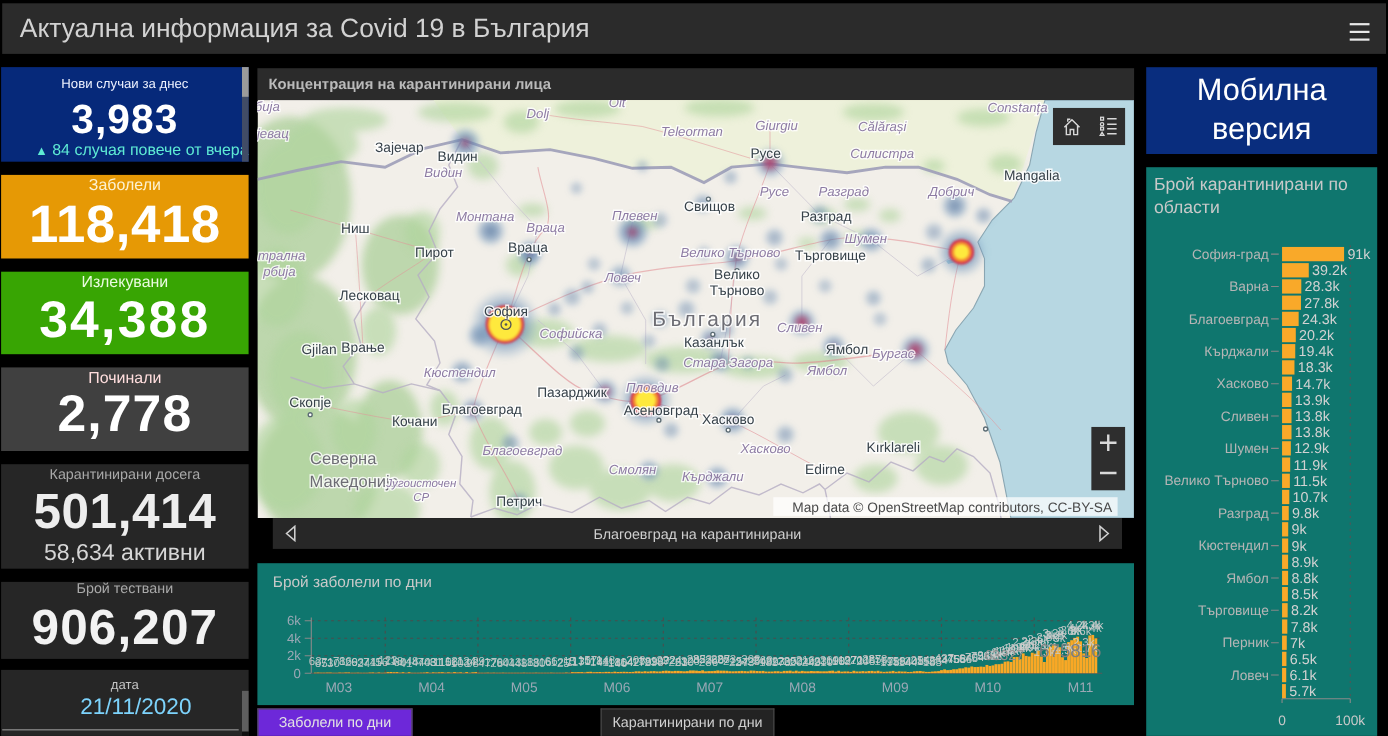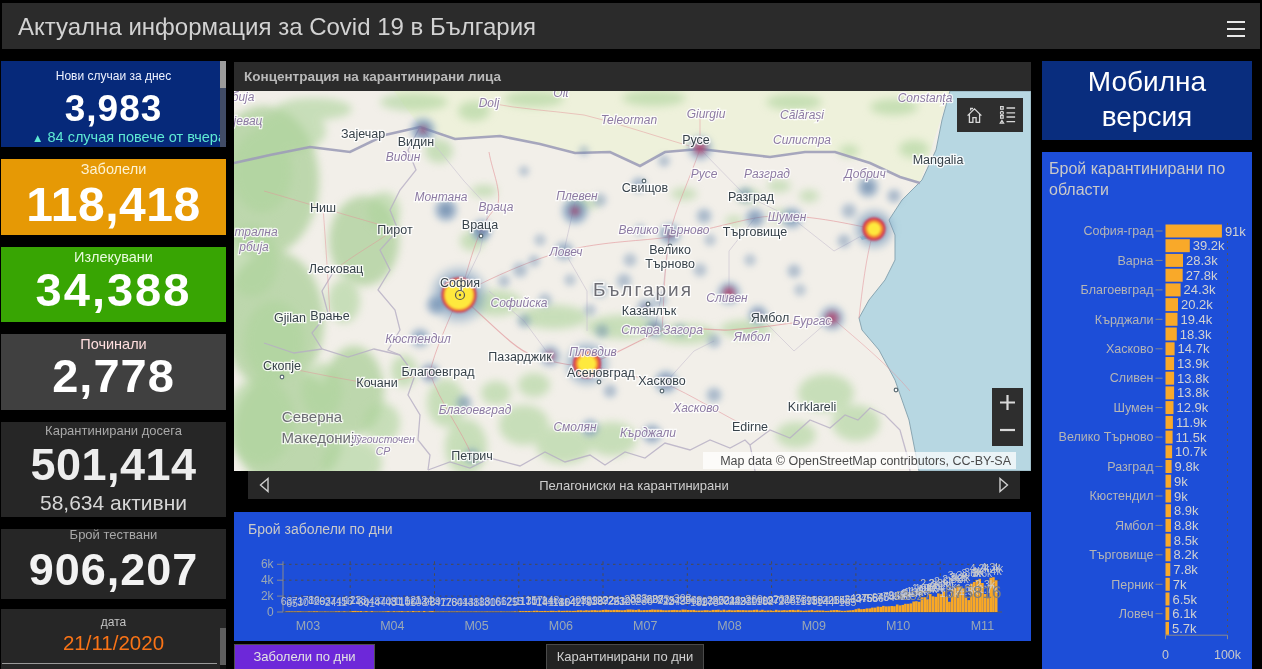--- a/index.html
+++ b/index.html
@@ -1,18 +1,18 @@
 <!DOCTYPE html>
 <html><head><meta charset="utf-8">
 <style>
 *{margin:0;padding:0;box-sizing:border-box}
 html,body{width:1262px;height:669px;background:#000;font-family:"Liberation Sans",sans-serif;overflow:hidden}
 .abs{position:absolute}
 .card{position:absolute;left:1px;width:225px}
-.panel{position:absolute;background:#1d4ed8}
+.panel{position:absolute;background:#0f766e}
 .ptitle{color:#b9b9b9;font-weight:bold;font-size:13.5px}
 </style></head>
 <body>
 <div class="abs" style="left:2px;top:3px;width:1258px;height:46px;background:#2b2b2b">
   <div class="abs" style="left:16px;top:10px;font-size:24px;color:#d2d2d2">Актуална информация за Covid 19 в България</div>
   <div class="abs" style="right:15px;top:18px;width:18px;height:16px">
     <div style="height:2.4px;background:#e8e8e8;margin-bottom:4.4px"></div>
     <div style="height:2.4px;background:#e8e8e8;margin-bottom:4.4px"></div>
     <div style="height:2.4px;background:#e8e8e8"></div>
   </div>
@@ -41,21 +41,21 @@
     <div style="position:absolute;top:2.0px;left:0;width:100%;text-align:center;font-size:13px;color:#a9a9a9;font-weight:normal;letter-spacing:0px;white-space:nowrap;line-height:14.9px">Карантинирани досега</div>
     <div style="position:absolute;top:16.6px;left:0;width:100%;text-align:center;font-size:45px;color:#ededed;font-weight:bold;letter-spacing:0.5px;white-space:nowrap;line-height:51.7px">501,414</div>
     <div style="position:absolute;top:68.9px;left:0;width:100%;text-align:center;font-size:21px;color:#d6d6d6;font-weight:normal;letter-spacing:0px;white-space:nowrap;line-height:24.1px">58,634 активни</div>
   </div>
 <div class="card" style="top:529px;height:70px;background:#262626">
     <div style="position:absolute;top:-1.5px;left:0;width:100%;text-align:center;font-size:13px;color:#a9a9a9;font-weight:normal;letter-spacing:0px;white-space:nowrap;line-height:14.9px">Брой тествани</div>
     <div style="position:absolute;top:15.1px;left:0;width:100%;text-align:center;font-size:45px;color:#f2f2f2;font-weight:bold;letter-spacing:1px;white-space:nowrap;line-height:51.7px">906,207</div>
   </div>
 <div class="card" style="top:609px;height:60px;background:#262626">
     <div style="position:absolute;top:3.8px;left:0;width:100%;text-align:center;font-size:12px;color:#c3c3c3;font-weight:normal;letter-spacing:0px;white-space:nowrap;line-height:18.4px">дата</div>
-    <div style="position:absolute;top:22.2px;left:0;width:100%;text-align:center;font-size:20.5px;color:#f97316;font-weight:normal;letter-spacing:0px;white-space:nowrap;line-height:23.6px">21/11/2020</div>
+    <div style="position:absolute;top:22.2px;left:10px;width:100%;text-align:center;font-size:20.5px;color:#7dd3fc;font-weight:normal;letter-spacing:0px;white-space:nowrap;line-height:23.6px">21/11/2020</div>
     <div style="position:absolute;right:0;top:19px;width:6px;height:41px;background:#101010"></div>
     <div style="position:absolute;right:0;top:19px;width:6px;height:37px;background:#5e5e5e"></div>
     <div style="position:absolute;left:1px;top:53.5px;width:215px;height:1.5px;background:#9a9a9a"></div>
   </div>
 
 <div class="abs" style="left:234px;top:62px;width:797px;height:29px;background:#2b2b2b">
   <div class="abs ptitle" style="left:10px;top:7px">Концентрация на карантинирани лица</div>
 </div>
 <div class="abs" style="left:234px;top:91px;width:797px;height:380px;overflow:hidden"><svg width="797" height="380" xmlns="http://www.w3.org/2000/svg" font-family="'Liberation Sans',sans-serif">
 <defs>
@@ -372,21 +372,21 @@
 <path d="M8 42 H23" stroke="#d9d9d9" stroke-width="2.2"></path>
 </svg></div>
 </div>
 <div class="abs" style="left:248px;top:471px;width:772px;height:28px;background:#272727">
   <div class="abs" style="left:10px;top:6px"><svg width="12" height="16" viewBox="0 0 12 16">
         <path d="M10 1.5 L2.5 8 L10 14.5 Z" fill="none" stroke="#cfcfcf" stroke-width="1.4"></path>
       </svg></div>
   <div class="abs" style="right:10px;top:6px"><svg width="12" height="16" viewBox="0 0 12 16">
         <path d="M2 1.5 L9.5 8 L2 14.5 Z" fill="none" stroke="#cfcfcf" stroke-width="1.4"></path>
       </svg></div>
-  <div class="abs" style="left:0;top:7px;width:100%;text-align:center;font-size:13px;color:#cfcfcf">Пелагониски на карантинирани</div>
+  <div class="abs" style="left:0;top:7px;width:100%;text-align:center;font-size:13px;color:#cfcfcf">Благоевград на карантинирани</div>
 </div>
 
 <div class="panel" style="left:234px;top:512px;width:797px;height:129px">
   <div class="abs" style="left:14px;top:9px;font-size:14px;color:#c9c9c9">Брой заболели по дни</div>
 </div>
 <div class="abs" style="left:234px;top:512px;width:797px;height:133px">
     <svg width="797" height="133" style="position:absolute;left:0;top:0" xmlns="http://www.w3.org/2000/svg">
 <g>
         <line x1="49.0" y1="52.3" x2="768.0" y2="52.3" stroke="#4c4c4c" stroke-width="1" stroke-dasharray="2.5,3.5"></line>
         <line x1="49.0" y1="68.2" x2="768.0" y2="68.2" stroke="#4c4c4c" stroke-width="1" stroke-dasharray="2.5,3.5"></line>

